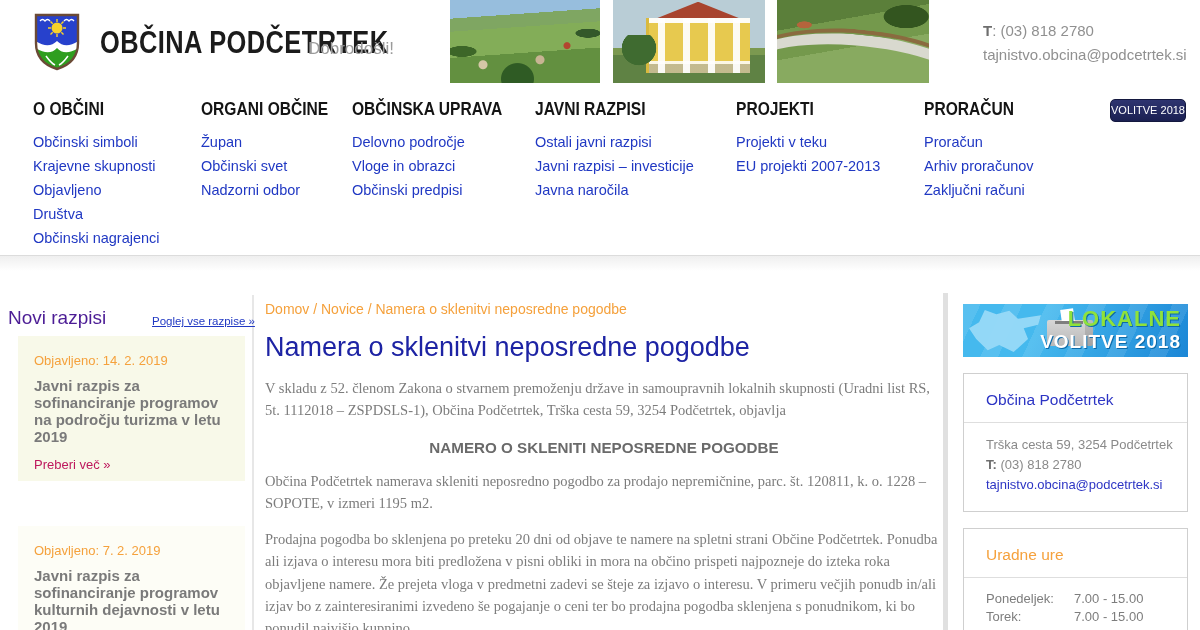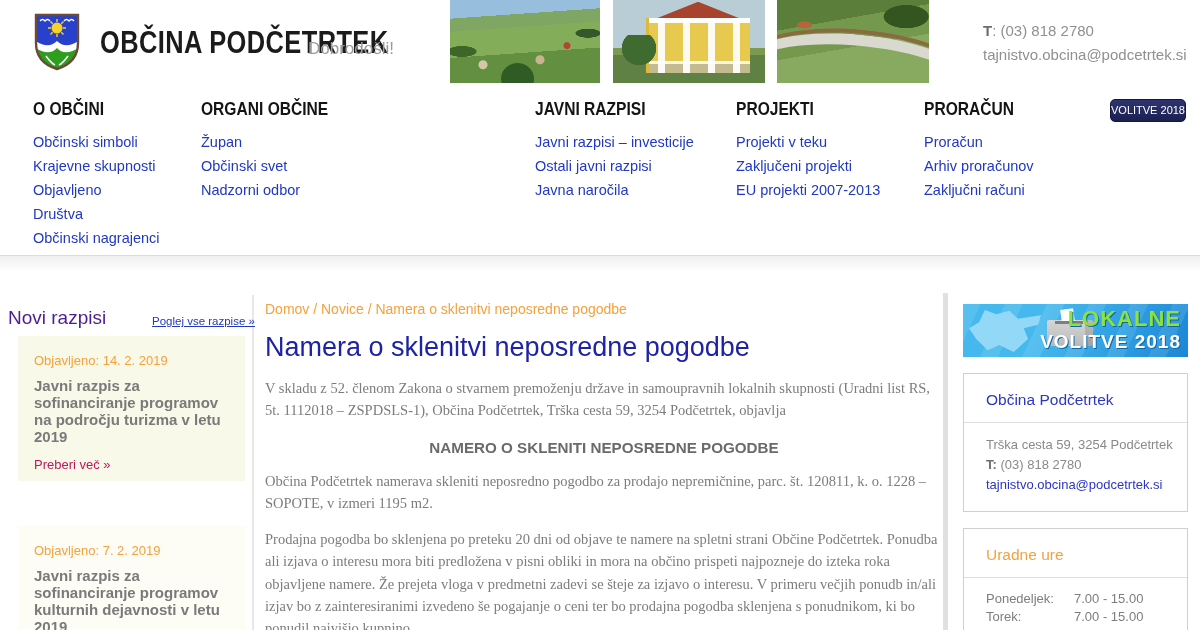--- a/index.html
+++ b/index.html
@@ -182,35 +182,42 @@
 
   <div class="navcol nc2">
     <h3><span class="cond">ORGANI OBČINE</span></h3>
     <ul>
       <li><a>Župan</a></li>
       <li><a>Občinski svet</a></li>
       <li><a>Nadzorni odbor</a></li>
     </ul>
   </div>
 
+  <div class="navcol nc3">
+    <h3><span class="cond">OBČINSKA UPRAVA</span></h3>
+    <ul>
+      <li><a>Delovno področje</a></li>
+      <li><a>Vloge in obrazci</a></li>
+      <li><a>Občinski predpisi</a></li>
+    </ul>
+  </div>
 
   <div class="navcol nc4">
     <h3><span class="cond">JAVNI RAZPISI</span></h3>
     <ul>
+      <li><a>Ostali javni razpisi</a></li>
       <li><a>Javni razpisi – investicije</a></li>
-      <li><a>Ostali javni razpisi</a></li>
       <li><a>Javna naročila</a></li>
     </ul>
   </div>
 
   <div class="navcol nc5">
     <h3><span class="cond">PROJEKTI</span></h3>
     <ul>
       <li><a>Projekti v teku</a></li>
-      <li><a>Zaključeni projekti</a></li>
       <li><a>EU projekti 2007-2013</a></li>
     </ul>
   </div>
 
   <div class="navcol nc6">
     <h3><span class="cond">PRORAČUN</span></h3>
     <ul>
       <li><a>Proračun</a></li>
       <li><a>Arhiv proračunov</a></li>
       <li><a>Zaključni računi</a></li>

